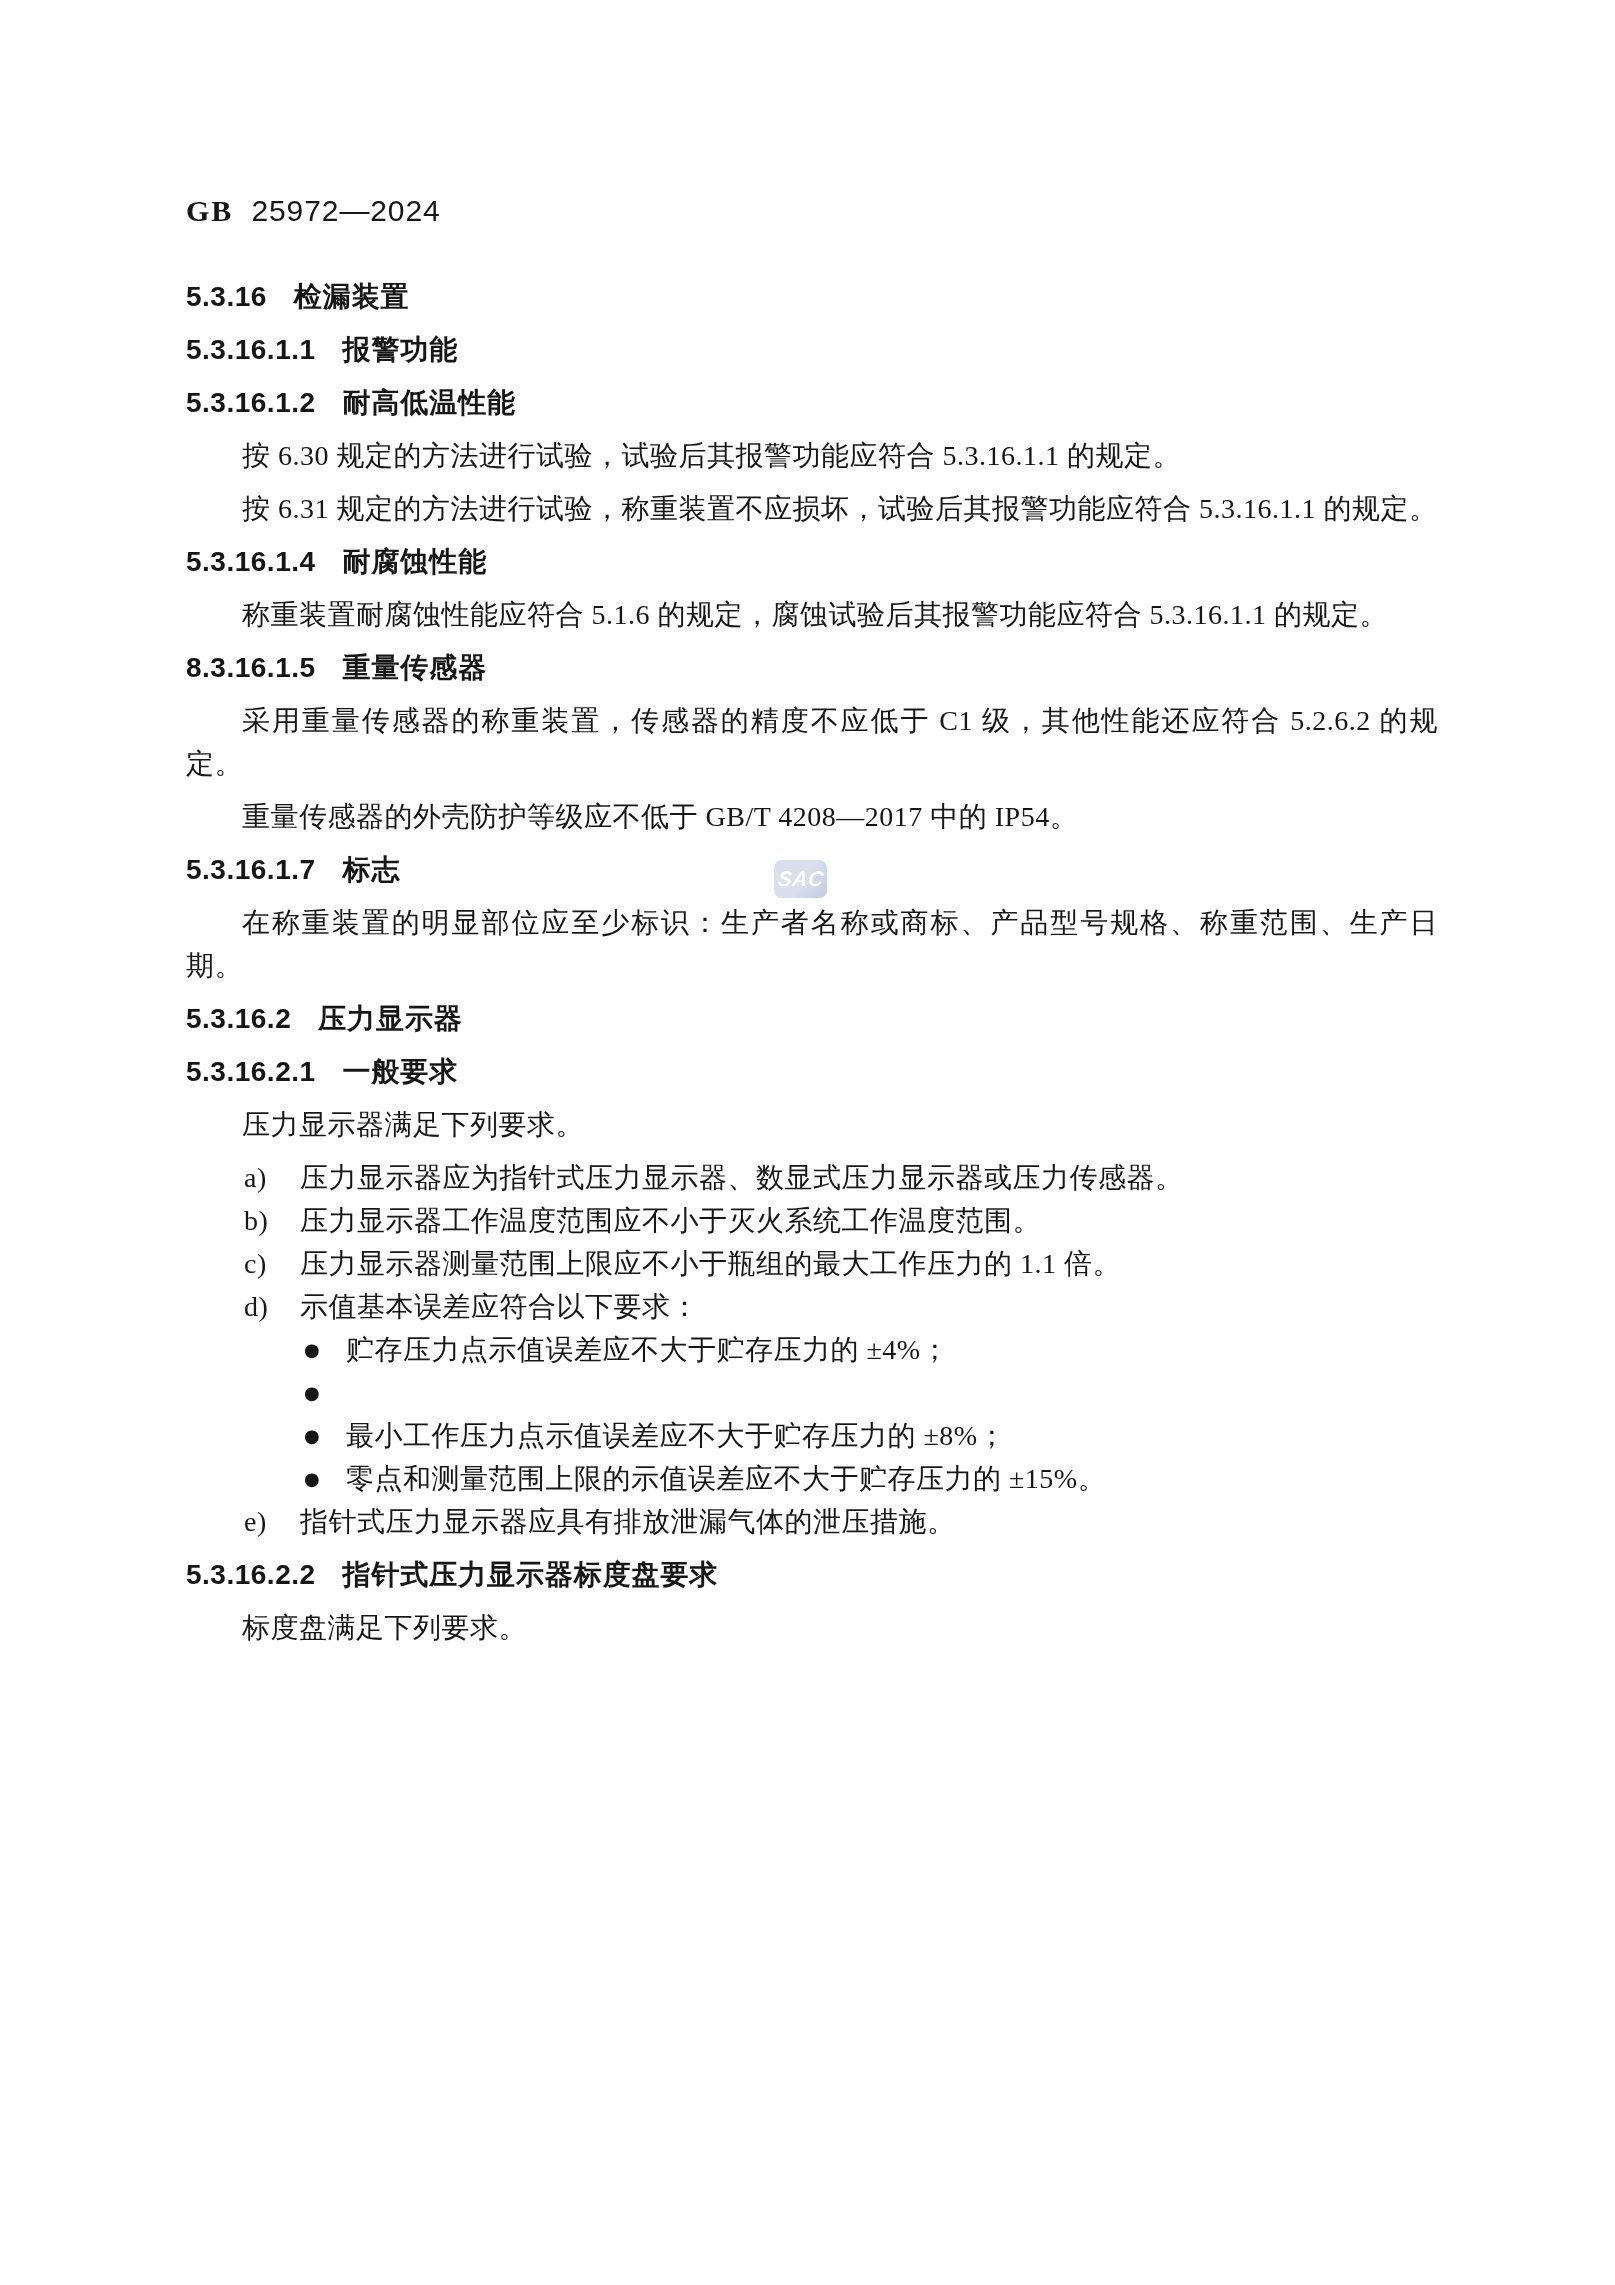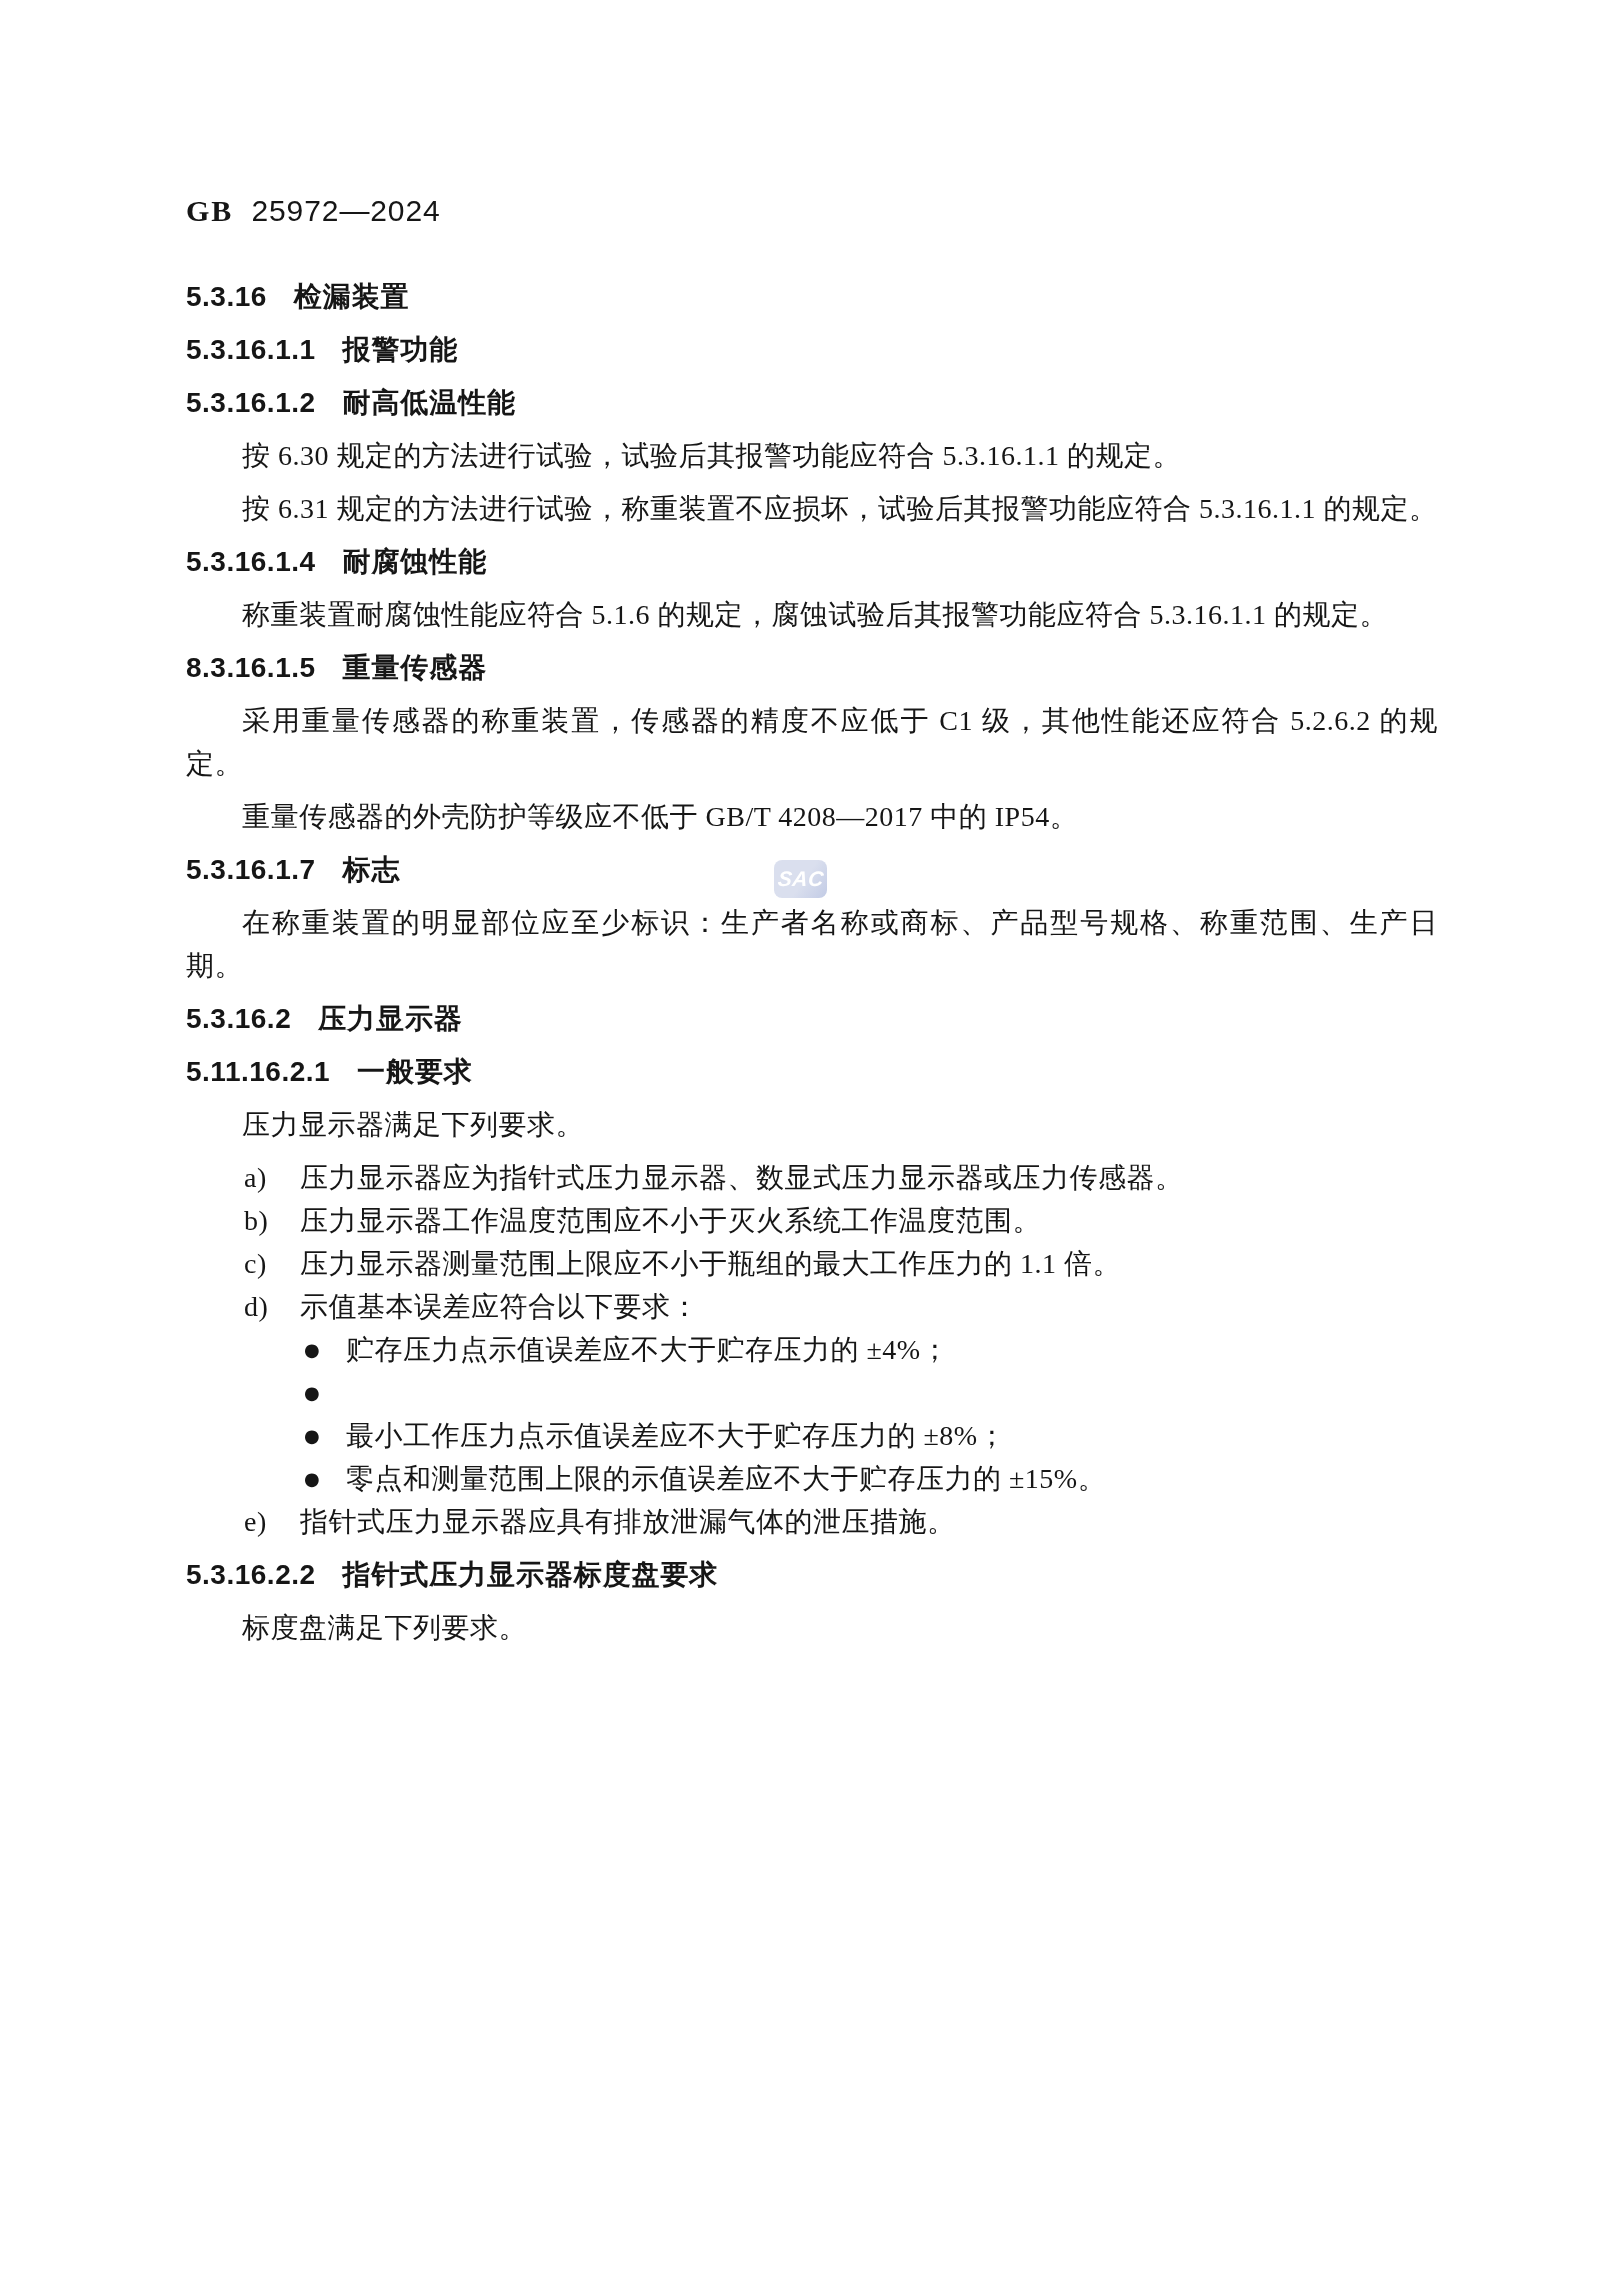--- a/index.html
+++ b/index.html
@@ -123,21 +123,21 @@
       <span class="sec-title">标志</span>
     </div>
     <p class="body-p">在称重装置的明显部位应至少标识：生产者名称或商标、产品型号规格、称重范围、生产日期。</p>
 
     <div class="sec-h">
       <span class="sec-num">5.3.16.2</span>
       <span class="sec-title">压力显示器</span>
     </div>
 
     <div class="sec-h">
-      <span class="sec-num">5.11.16.2.1</span>
+      <span class="sec-num">5.3.16.2.1</span>
       <span class="sec-title">一般要求</span>
     </div>
     <p class="body-p">压力显示器满足下列要求。</p>
 
     <div class="req-list">
       <div class="li">
         <span class="li-label">a)</span>
         <span class="li-text">压力显示器应为指针式压力显示器、数显式压力显示器或压力传感器。</span>
       </div>
       <div class="li">

